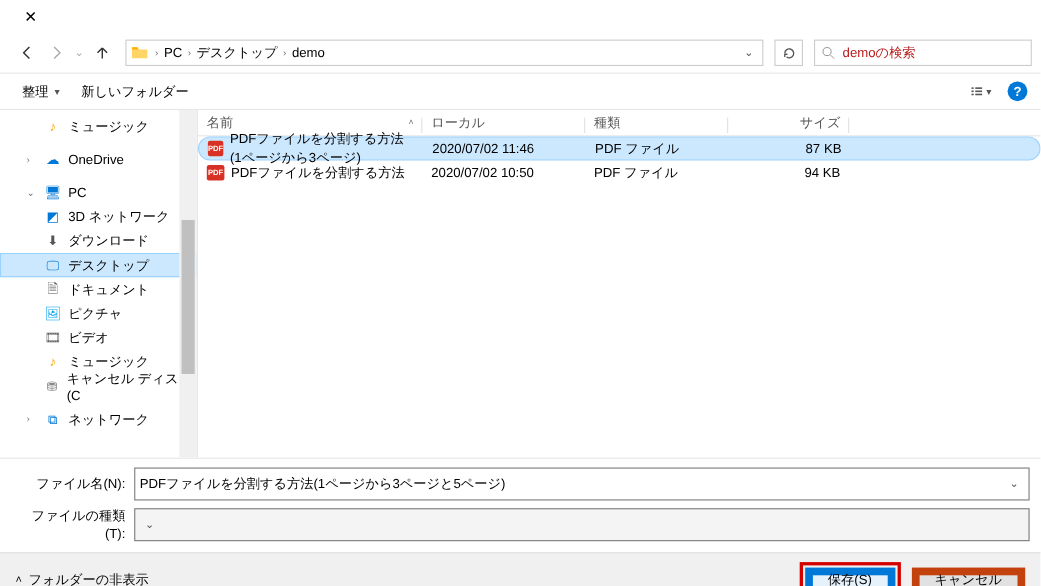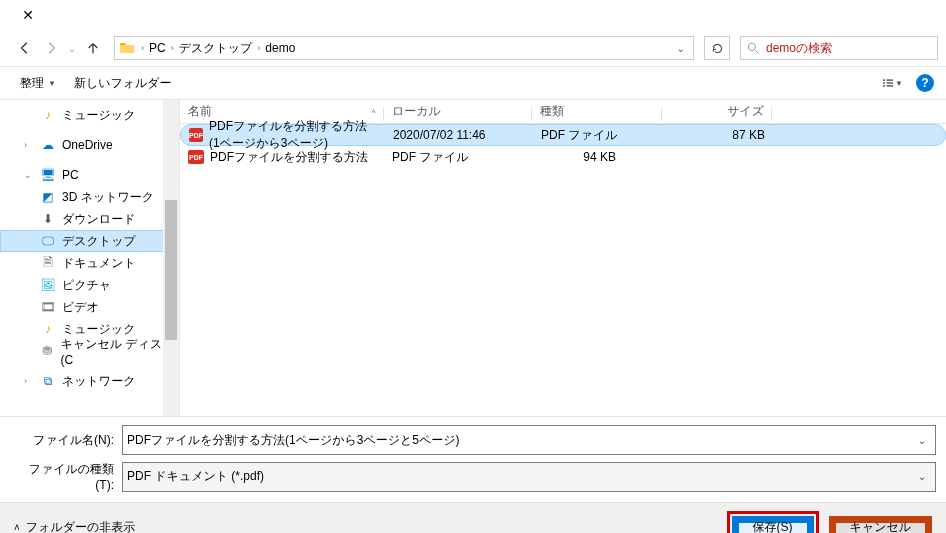--- a/index.html
+++ b/index.html
@@ -234,39 +234,39 @@
           </div>
           <div class="col col-date">2020/07/02 11:46</div>
           <div class="col col-type">PDF ファイル</div>
           <div class="col col-size" style="text-align:right;">87 KB</div>
         </div>
         <div class="file-row">
           <div class="col col-name">
             <span class="pdf-icon">PDF</span>
             <span>PDFファイルを分割する方法</span>
           </div>
+          <div class="col col-date">2020/07/02 10:50</div>
           <div class="col col-type">PDF ファイル</div>
           <div class="col col-size" style="text-align:right;">94 KB</div>
         </div>
       </div>
   </div>
 </div>
 
 <div class="input-area">
   <div class="input-row">
     <div class="input-label">ファイル名(N):</div>
     <div class="input-field">
         <span style="flex:1;">PDFファイルを分割する方法(1ページから3ページと5ページ)</span>
         <span class="input-drop">⌄</span>
       </div>
   </div>
   <div class="input-row">
     <div class="input-label">ファイルの種類(T):</div>
     <div class="input-field" style="background:#f4f4f4;">
-        <span style="flex:1;">PDF ドキュメント (*.pdf)</span>
         <span class="input-drop">⌄</span>
       </div>
   </div>
 </div>
 
 <div class="button-area">
   <div class="hide-folders">
       <span style="font-size:10px;">˄</span>
       <span>フォルダーの非表示</span>
     </div>

